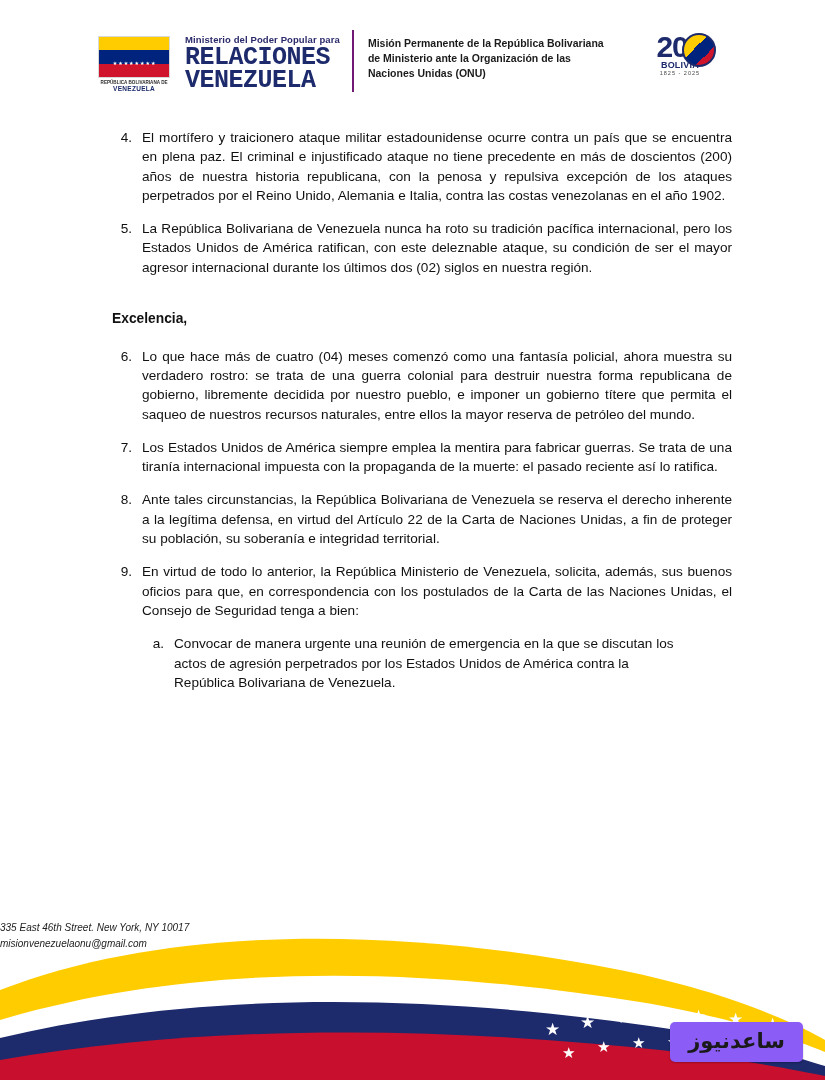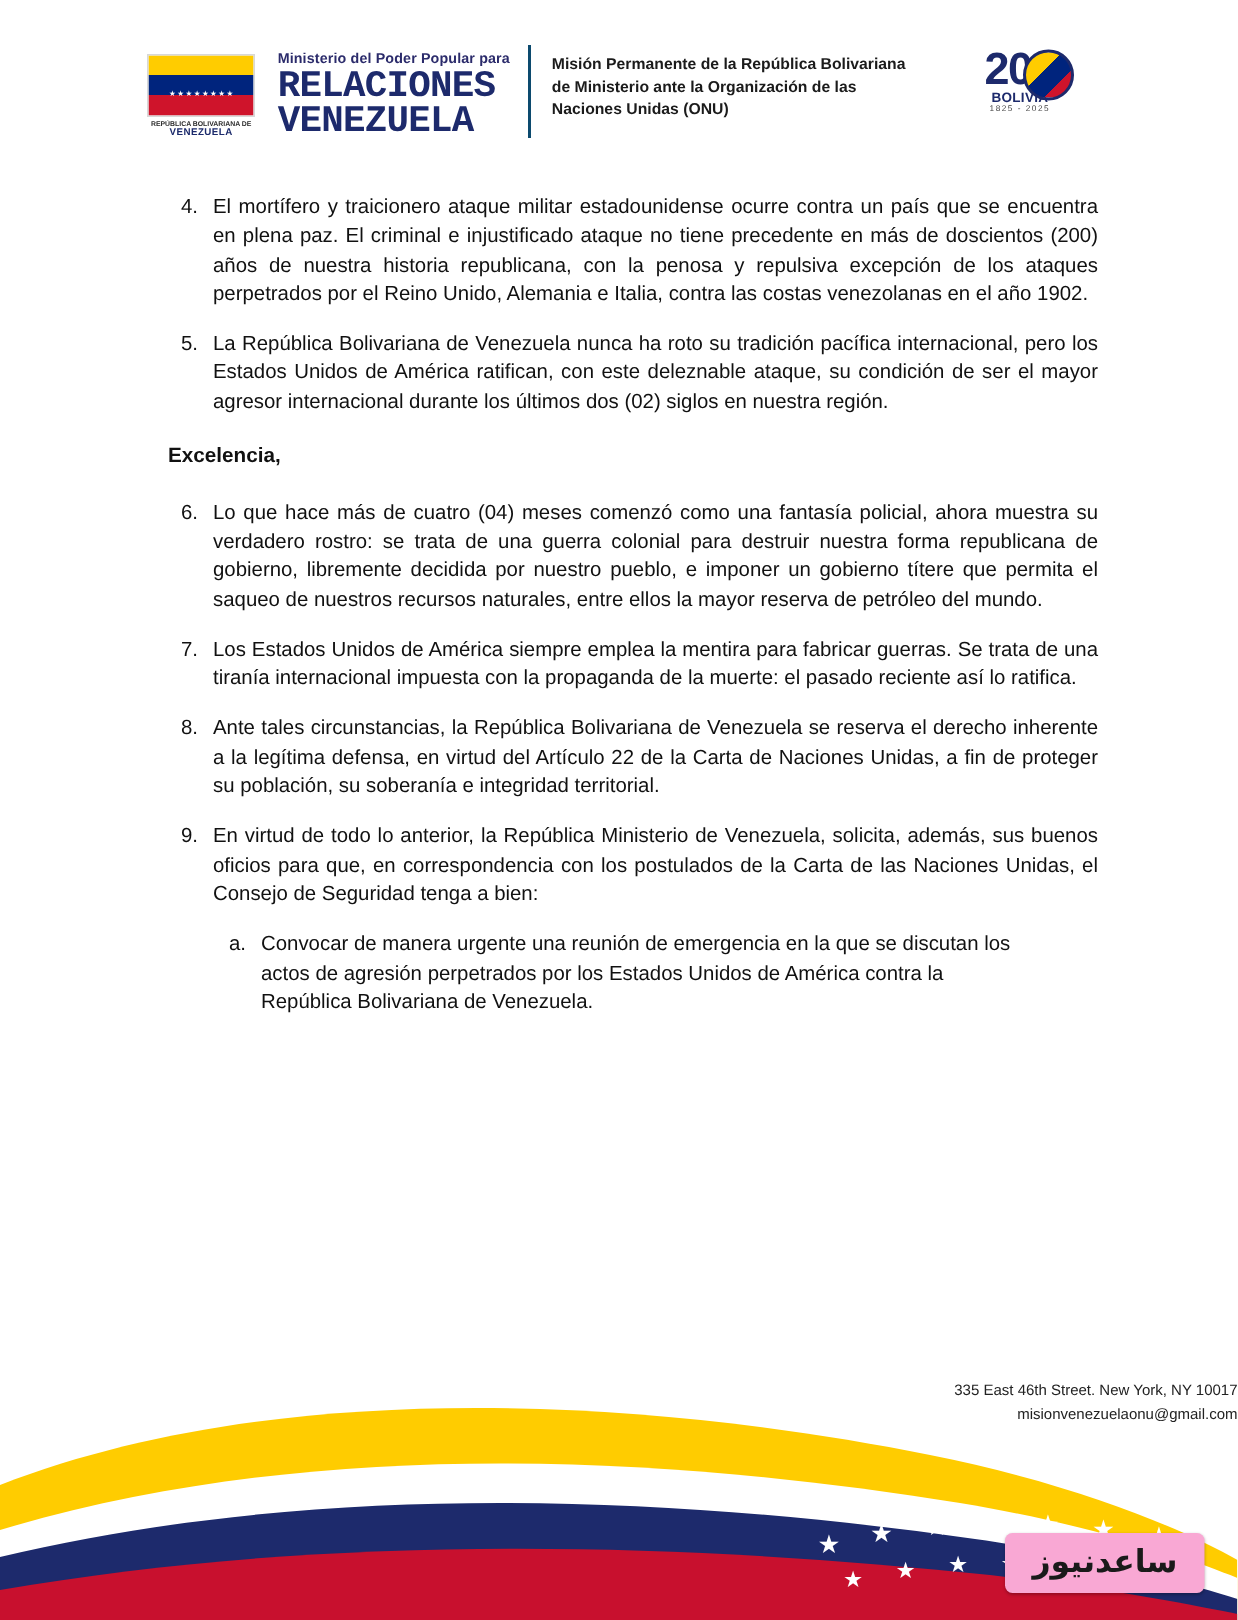--- a/index.html
+++ b/index.html
@@ -36,21 +36,21 @@
     color:#fff;font-size:5px;line-height:5px;margin:0 .5px;
     display:inline-block;transform:translateY(0);
   }
   .flag-caption{
     font-size:6.5px;font-weight:bold;letter-spacing:.3px;color:#1b2a6b;margin-top:2px;
     text-align:center;
   }
   .flag-caption .rb{font-size:4.6px;display:block;color:#2b2b2b;letter-spacing:0;}
   .rel-block{
     padding-top:4px;
-    border-right:2px solid #0c4a6e;
+    border-right:2px solid #701a75;
     padding-right:12px;
   }
   .rel-min{font-size:9.5px;color:#2b2b6b;font-weight:bold;letter-spacing:.1px;margin-bottom:1px;}
   .rel-big{
     font-size:25px;font-weight:bold;color:#1d2a6c;line-height:.92;letter-spacing:-.5px;font-family:Liberation Mono, monospace;
   }
   .rel-big .l2{display:block;}
   .mission{
     padding-top:6px;
     font-size:10.5px;font-weight:bold;color:#1b1b1b;line-height:1.45;max-width:250px;
@@ -79,38 +79,38 @@
   }
   ol.main{margin:0;padding:0;list-style:none;}
   li.item{
     display:flex;gap:10px;margin-bottom:14px;
   }
   li.item .num{
     width:26px;flex:0 0 26px;text-align:right;font-size:13.6px;
   }
   li.item .txt{flex:1;text-align:justify;}
   .excelencia{
-    font-weight:bold;font-size:13.8px;margin:17px 0 18px 6px;text-align:left;
+    font-weight:bold;font-size:13.8px;margin:32px 0 18px 6px;text-align:left;
   }
   ol.sub{margin:0;padding:0;list-style:none;}
   li.subitem{display:flex;gap:10px;margin-top:14px;}
   li.subitem .num{width:22px;flex:0 0 22px;text-align:right;}
   li.subitem .txt{flex:1;max-width:500px;text-align:left;}
   .sub-wrap{margin-left:36px;}
   
   .addr{
-    position:absolute;top:920px;left:0;right:0;text-align:right;
-    font-size:10px;color:#222;line-height:1.6;
+    position:absolute;top:920px;left:0;right:0;text-align:left;
+    font-size:10px;color:#222;line-height:1.6;font-style:italic;
   }
   
   .decor{position:absolute;left:0;right:0;bottom:0;height:170px;overflow:hidden;}
   .decor svg{display:block;width:825px;height:170px;}
   .news-badge{
     position:absolute;right:22px;bottom:18px;
-    background:#f9a8d4;
+    background:#8b5cf6;
     border-radius:5px;
     padding:7px 18px 9px;
     font-size:21px;font-weight:bold;color:#1a1a1a;
     font-family:"DejaVu Sans", sans-serif;
     direction:rtl;
     box-shadow:0 1px 2px rgba(0,0,0,.25);
   }
 </style>
 </head>
 <body>

